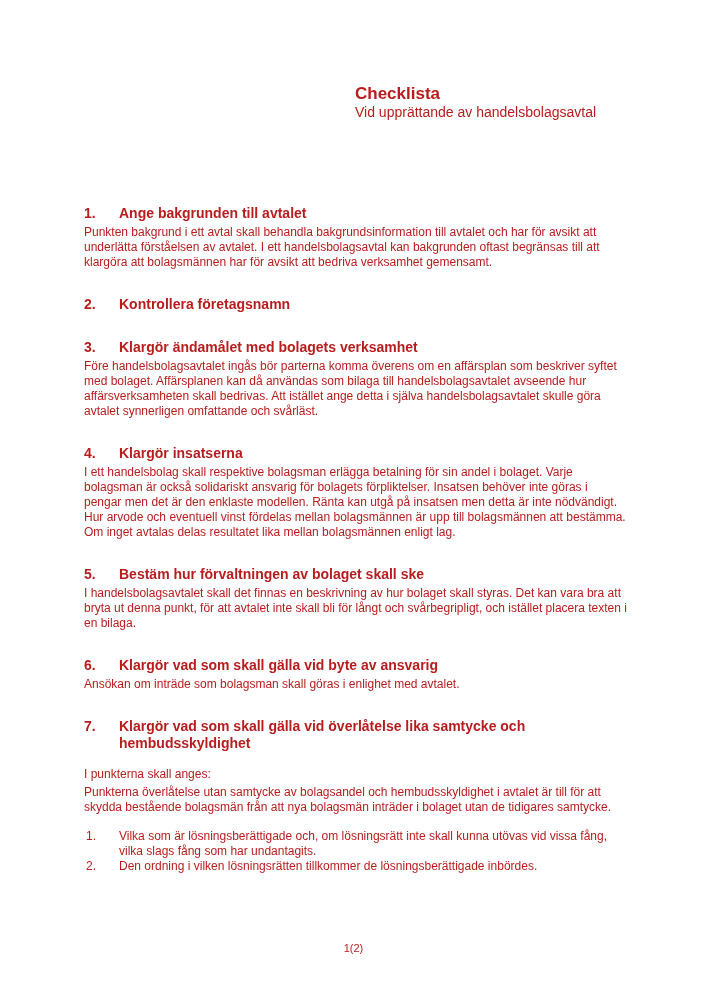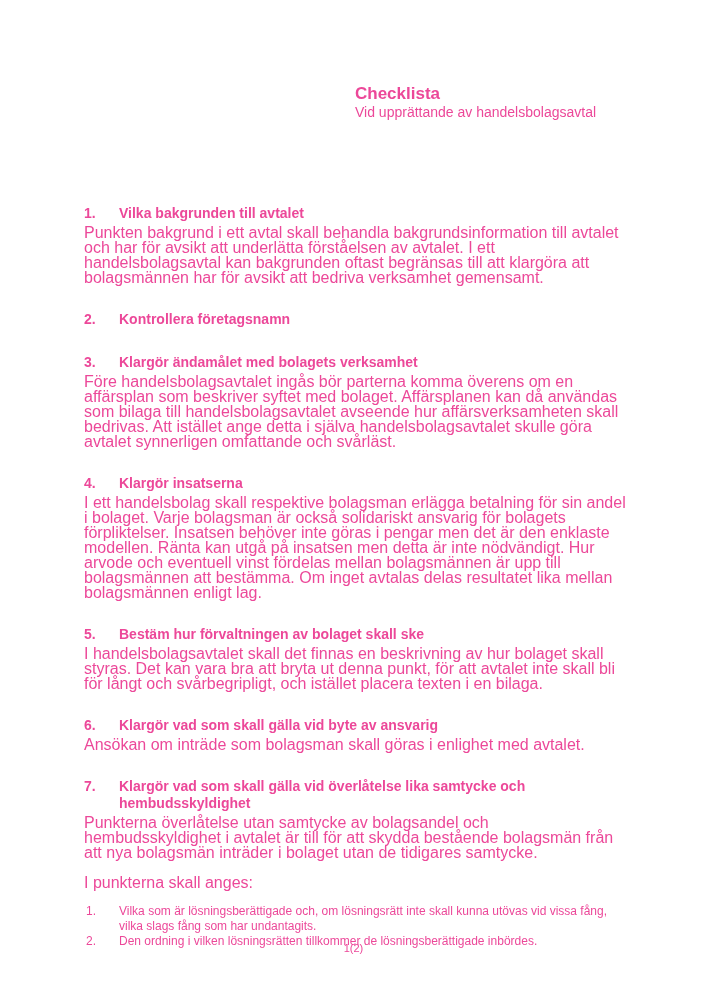--- a/index.html
+++ b/index.html
@@ -5,21 +5,21 @@
   html, body {
     margin: 0;
     padding: 0;
     background: #ffffff;
   }
   .page {
     position: relative;
     width: 707px;
     height: 1000px;
     background: #ffffff;
-    color: #ec4899;
+    color: #b91c1c;
     font-family: "Liberation Sans", sans-serif;
     box-sizing: border-box;
     padding: 84px 80px 0 84px;
     overflow: hidden;
   }
   .doc-header {
     margin-left: 271px;
   }
   .doc-title {
     margin: 0;
@@ -43,21 +43,21 @@
     font-weight: bold;
     line-height: 17px;
   }
   .sec-num {
     flex: none;
     width: 35px;
   }
   .sec-title { flex: 1; }
   .sec-text {
     margin: 3px 0 0 0;
-    font-size: 16px;
+    font-size: 12px;
     line-height: 15px;
     max-width: 543px;
   }
   .intro-text { margin-top: 15px; }
   .sub-list {
     margin-top: 14px;
     font-size: 12px;
     line-height: 15px;
   }
   .sub-item { display: flex; }
@@ -89,21 +89,21 @@
   <header class="doc-header">
     <h1 class="doc-title">Checklista</h1>
     <p class="doc-subtitle">Vid upprättande av handelsbolagsavtal</p>
   </header>
 
   <main class="doc-body">
 
     <section class="sec">
       <div class="sec-heading">
         <span class="sec-num">1.</span>
-        <span class="sec-title">Vilka bakgrunden till avtalet</span>
+        <span class="sec-title">Ange bakgrunden till avtalet</span>
       </div>
       <p class="sec-text">Punkten bakgrund i ett avtal skall behandla bakgrundsinformation till avtalet och har för avsikt att underlätta förståelsen av avtalet. I ett handelsbolagsavtal kan bakgrunden oftast begränsas till att klargöra att bolagsmännen har för avsikt att bedriva verksamhet gemensamt.</p>
     </section>
 
     <section class="sec">
       <div class="sec-heading">
         <span class="sec-num">2.</span>
         <span class="sec-title">Kontrollera företagsnamn</span>
       </div>
     </section>
@@ -138,22 +138,22 @@
         <span class="sec-title">Klargör vad som skall gälla vid byte av ansvarig</span>
       </div>
       <p class="sec-text">Ansökan om inträde som bolagsman skall göras i enlighet med avtalet.</p>
     </section>
 
     <section class="sec">
       <div class="sec-heading">
         <span class="sec-num">7.</span>
         <span class="sec-title">Klargör vad som skall gälla vid överlåtelse lika samtycke och hembudsskyldighet</span>
       </div>
+      <p class="sec-text intro-text">I punkterna skall anges:</p>
       <p class="sec-text">Punkterna överlåtelse utan samtycke av bolagsandel och hembudsskyldighet i avtalet är till för att skydda bestående bolagsmän från att nya bolagsmän inträder i bolaget utan de tidigares samtycke.</p>
-      <p class="sec-text intro-text">I punkterna skall anges:</p>
       <div class="sub-list">
         <div class="sub-item">
           <span class="sub-num">1.</span>
           <span class="sub-text">Vilka som är lösningsberättigade och, om lösningsrätt inte skall kunna utövas vid vissa fång, vilka slags fång som har undantagits.</span>
         </div>
         <div class="sub-item">
           <span class="sub-num">2.</span>
           <span class="sub-text">Den ordning i vilken lösningsrätten tillkommer de lösningsberättigade inbördes.</span>
         </div>
       </div>

